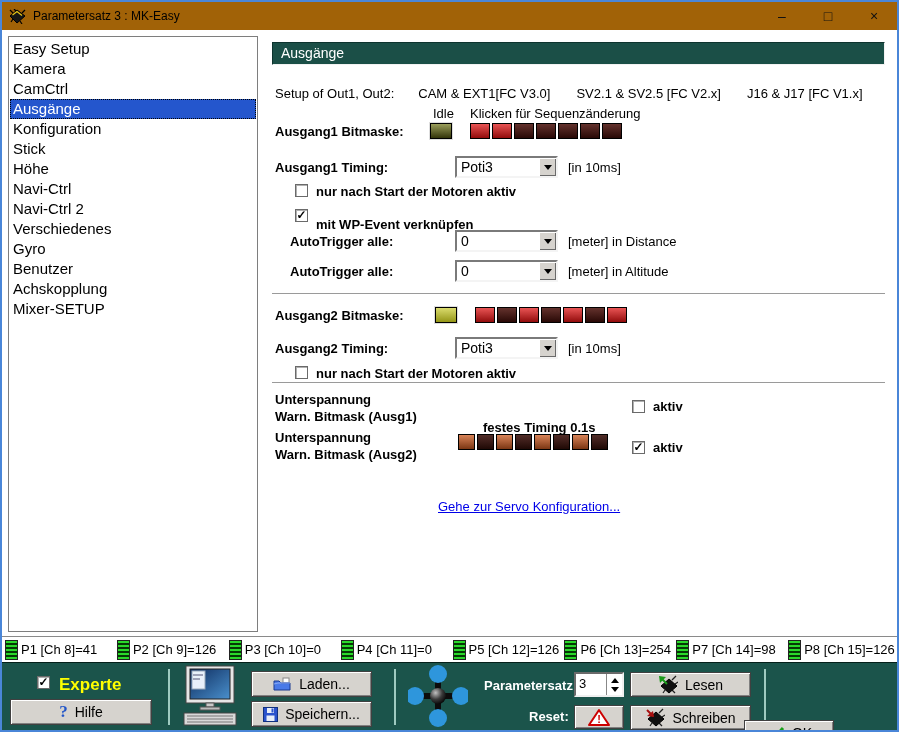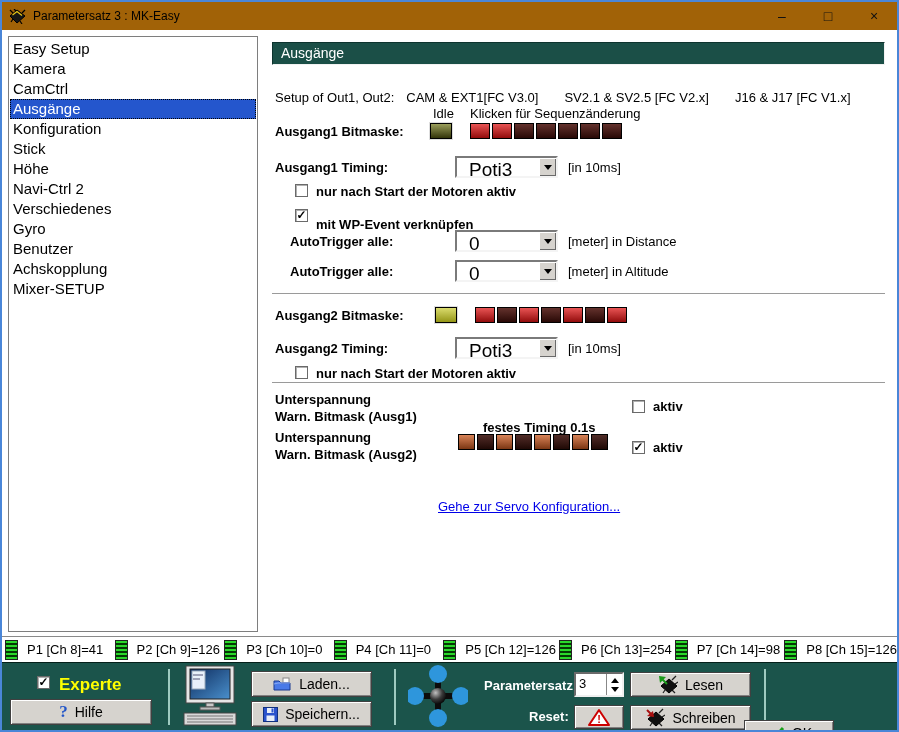--- a/index.html
+++ b/index.html
@@ -21,21 +21,21 @@
   .list-item.selected{background:var(--selection_blue,#2456cd);color:#fff;outline:1px dotted #000;outline-offset:-1px;}
   
   .main{position:absolute;left:268px;top:34px;width:622px;height:600px;font-size:13px;}
   .panel-header{position:absolute;left:2px;top:6px;width:613px;height:23px;
     background:var(--header_teal,#1b4f47);color:#fff;font-size:14px;line-height:21px;padding-left:8px;
     border:1px solid;border-color:#0d332e #f2f2f2 #f2f2f2 #0d332e;}
   .row{position:absolute;left:0;width:622px;height:24px;}
   .abs{position:absolute;white-space:nowrap;}
   .bl{font-weight:bold;font-size:13px;}
   .txt{font-size:13px;}
-  .r-setup{top:45px;display:flex;align-items:flex-end;}
+  .r-setup{top:45px;display:flex;align-items:center;gap:12px;}
   .r-setup .setup-label{margin-left:5px;}
   .setup-opts{display:flex;margin-left:12px;gap:26px;}
   .r-idle{top:70px;}  .r-idle .idle-lbl{left:163px;top:0;}  .r-idle .hint-lbl{left:200px;top:0;}
   .r-bm1{top:86px;}   .r-bm2{top:270px;}
   .r-t1{top:120px;}   .r-t2{top:301px;}
   .r-cb1{top:147px;}  .r-cb2{top:172px;} .r-cb4{top:329px;}
   .r-at1{top:194px;}  .r-at2{top:224px;}
   .sep{position:absolute;left:2px;width:613px;height:2px;border-top:1px solid #9a9a9a;border-bottom:1px solid #fff;}
   .sep1{top:257px;} .sep2{top:346px;}
   
@@ -45,38 +45,38 @@
   .bits{position:absolute;display:flex;gap:2px;}
   .bit{width:20px;height:16px;border:1px solid #000;}
   .bits8 .bit{width:17px;}
   .bits.red .bit-on {background:linear-gradient(rgba(255,255,255,.28),rgba(0,0,0,.35)),var(--bit_on_red,#e01212);}
   .bits.red .bit-off{background:linear-gradient(rgba(255,255,255,.14),rgba(0,0,0,.45)),var(--bit_off_red,#4a100a);}
   .bits.orange .bit-on {background:linear-gradient(rgba(255,255,255,.25),rgba(0,0,0,.40)),var(--bit_on_orange,#cc5a20);}
   .bits.orange .bit-off{background:linear-gradient(rgba(255,255,255,.12),rgba(0,0,0,.45)),var(--bit_off_orange,#3a100a);}
   
   .combo{position:absolute;width:103px;height:22px;background:#fff;display:flex;
     border:2px solid;border-color:#7a7a7a #f4f4f4 #f4f4f4 #7a7a7a;}
-  .combo .value{flex:1;font-size:19px;padding:1px 12px;overflow:hidden;}
+  .combo .value{flex:1;font-size:14px;padding:1px 4px;overflow:hidden;}
   .combo .drop{width:17px;background:var(--button_face,#d6d3ce);
     box-shadow:inset 1px 1px 0 #fff,inset -1px -1px 0 #6a6a6a;display:flex;align-items:center;justify-content:center;}
   .tri-down{width:0;height:0;border:4px solid transparent;border-top:5px solid #000;margin-top:4px;}
   .cb{display:inline-block;width:13px;height:13px;background:#fff;border:1px solid #6a6a6a;
     box-shadow:inset 1px 1px 0 #b0b0b0;font-size:12px;font-weight:bold;line-height:11px;text-align:center;vertical-align:middle;}
   
   .uv-l1{left:5px;top:355px;line-height:17px;}
   .uv-l2{left:5px;top:393px;line-height:17px;}
   .uv-a1{left:362px;top:363px;display:flex;gap:8px;align-items:center;}
   .uv-a2{left:362px;top:404px;display:flex;gap:8px;align-items:center;}
   .uv-tl{left:213px;top:384px;}
   .uv-bits{left:188px;top:398px;}
   .servo{left:168px;top:463px;font-size:13px;color:var(--link_blue,#0000e8);text-decoration:underline;}
   
   .statusbar{position:absolute;left:0;top:634px;width:895px;height:26px;background:#fff;
     border-top:1px solid #8a8a8a;display:flex;align-items:center;}
-  .status-item{flex:1;display:flex;align-items:center;gap:9px;padding-left:3px;font-size:13px;white-space:nowrap;}
+  .status-item{flex:1;display:flex;align-items:center;gap:3px;padding-left:3px;font-size:13px;white-space:nowrap;}
   .gauge{width:13px;height:20px;border:1px solid #222;flex:none;
     background:repeating-linear-gradient(180deg,var(--gauge_green,#2ad82a) 0 2px,#063806 2px 4px);}
   
   .footer{position:absolute;left:0;top:660px;width:895px;height:68px;
     background:var(--panel_teal,#1b544b);border-top:1px solid #04201a;}
   .fabs{position:absolute;}
   .flabel{color:#fff;font-weight:bold;font-size:13px;white-space:nowrap;}
   .experte-label{color:var(--experte_yellow,#ffff00);font-weight:bold;font-size:17px;}
   .vsep{position:absolute;top:6px;width:2px;height:56px;background:#9ecac0;}
   .btn{position:absolute;background:var(--button_face,#d6d3ce);border:1px solid #404040;
@@ -126,20 +126,21 @@
       <div class="list-item"><span>CamCtrl</span></div>
 
       <div class="list-item selected"><span>Ausgänge</span></div>
 
       <div class="list-item"><span>Konfiguration</span></div>
 
       <div class="list-item"><span>Stick</span></div>
 
       <div class="list-item"><span>Höhe</span></div>
 
+      <div class="list-item"><span>Navi-Ctrl</span></div>
 
       <div class="list-item"><span>Navi-Ctrl 2</span></div>
 
       <div class="list-item"><span>Verschiedenes</span></div>
 
       <div class="list-item"><span>Gyro</span></div>
 
       <div class="list-item"><span>Benutzer</span></div>
 
       <div class="list-item"><span>Achskopplung</span></div>

